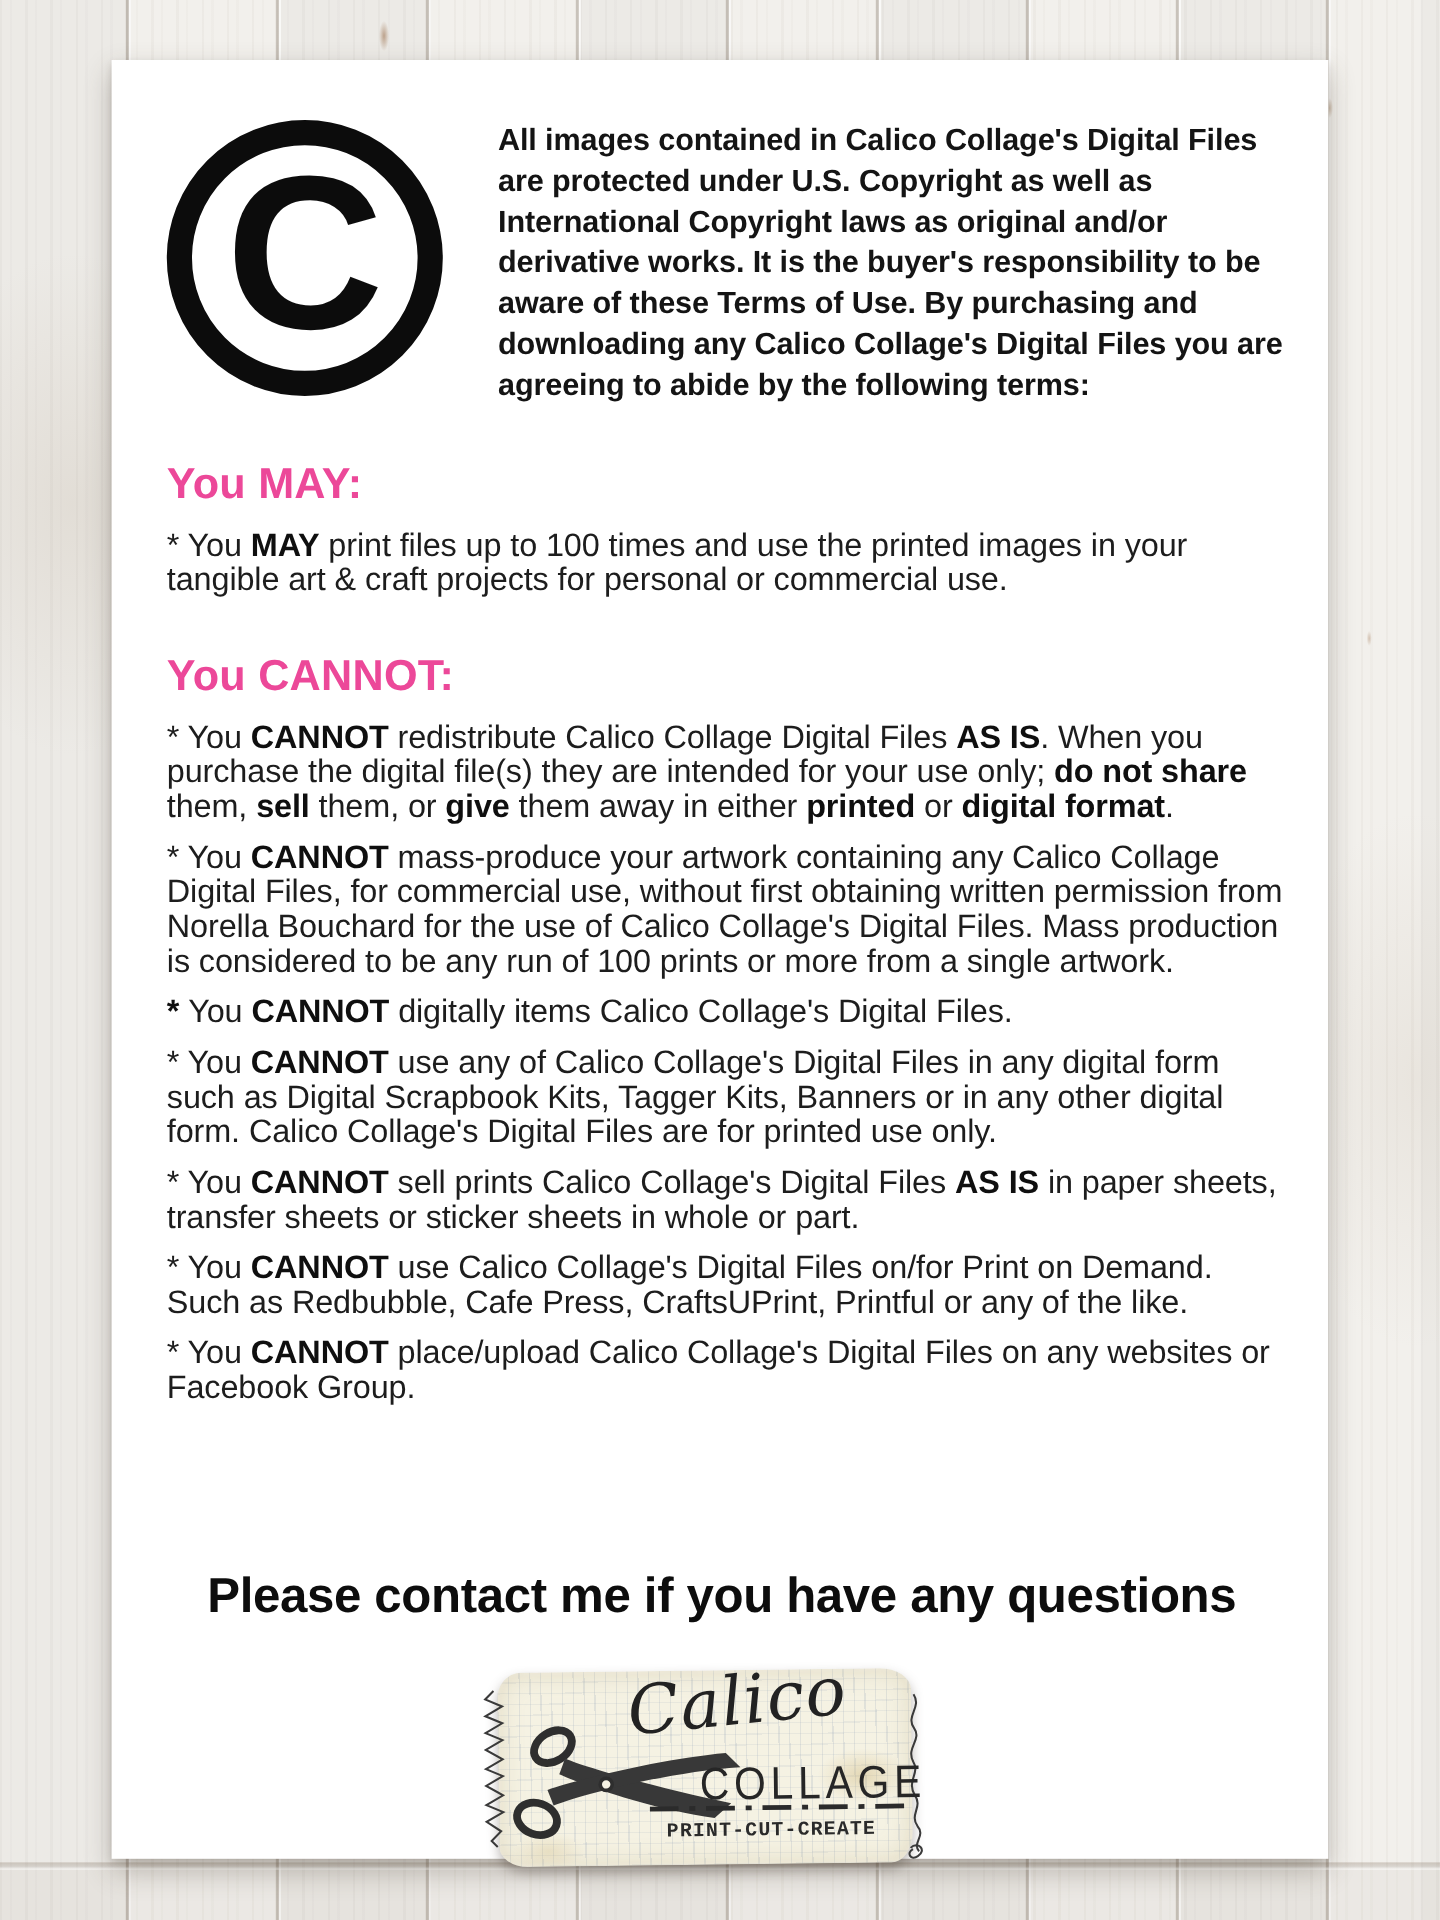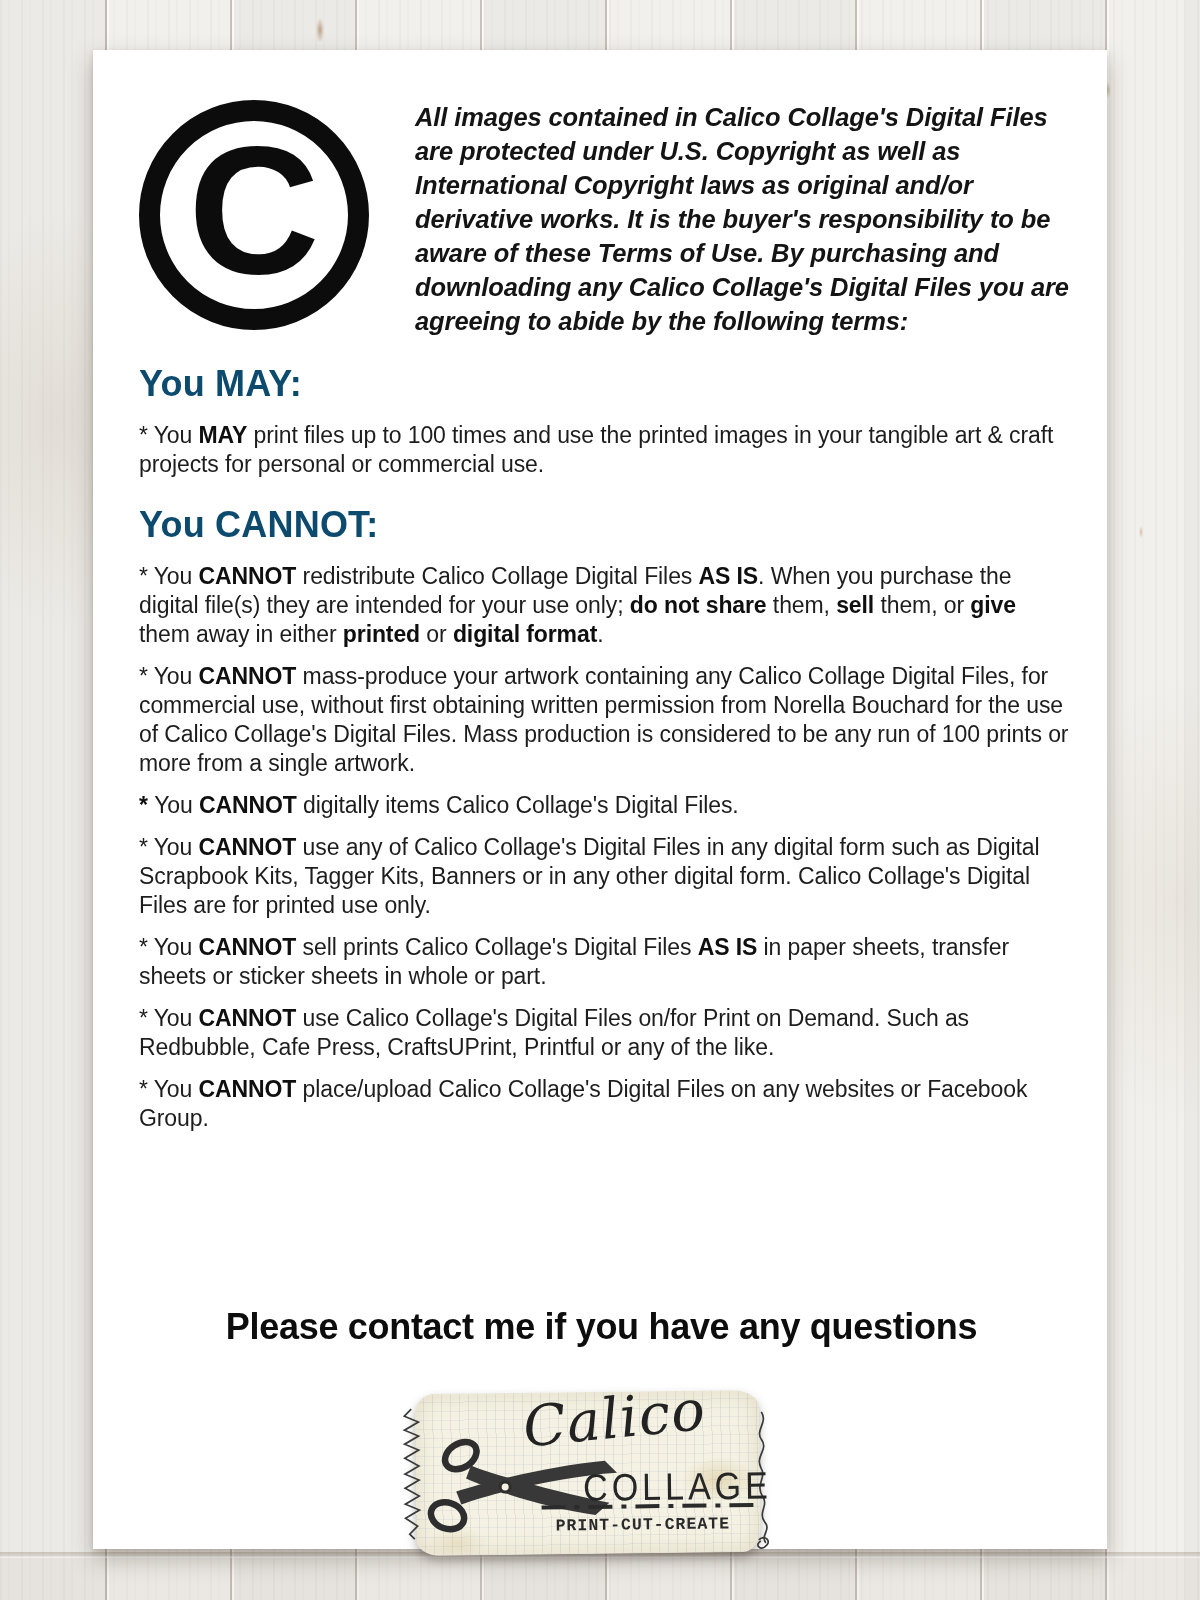--- a/index.html
+++ b/index.html
@@ -25,29 +25,29 @@
   .floor-strip{position:absolute;left:0;top:1558px;width:100%;height:42px;background:rgba(110,95,80,.05);}
 
   .paper{position:absolute;left:93px;top:50px;width:1014px;height:1499px;background:#ffffff;
     box-shadow:0 10px 22px rgba(70,58,45,.30),0 3px 6px rgba(70,58,45,.18);}
   .content{position:absolute;left:0;top:0;right:0;bottom:0;padding:48px 38px 0 46px;box-sizing:border-box;}
 
   .header{display:flex;gap:46px;align-items:flex-start;}
   .cmark{flex:0 0 auto;width:188px;height:188px;border:21px solid #0c0c0c;border-radius:50%;
     display:flex;align-items:center;justify-content:center;margin-top:2px;}
   .cmark span{font-size:182px;font-weight:bold;line-height:1;color:#0c0c0c;margin-top:-10px;}
-  .intro{width:658px;font-weight:bold;font-size:25.5px;line-height:34px;color:#141414;margin-top:2px;letter-spacing:-0.1px;font-style:italic;}
+  .intro{width:658px;font-weight:bold;font-size:25.5px;line-height:34px;color:#141414;margin-top:2px;letter-spacing:-0.1px;}
 
-  .sec-heading{font-size:36px;font-weight:bold;color:#0c4a6e;margin:25px 0 16px;letter-spacing:.2px;}
+  .sec-heading{font-size:36px;font-weight:bold;color:#ec4899;margin:44px 0 16px;letter-spacing:.2px;}
   .items{}
-  .item{font-size:23px;line-height:29px;color:#1d1d1d;margin:0 0 13px;max-width:932px;letter-spacing:-0.1px;}
+  .item{font-size:27px;line-height:29px;color:#1d1d1d;margin:0 0 13px;max-width:932px;letter-spacing:-0.1px;}
   .item b{color:#0f0f0f;}
 
   .contact{position:absolute;left:46px;top:1256px;width:925px;text-align:center;
-    font-size:36px;font-weight:bold;color:#0d0d0d;letter-spacing:-0.3px;}
+    font-size:41px;font-weight:bold;color:#0d0d0d;letter-spacing:-0.3px;}
 
   .tag{position:absolute;left:322px;top:1342px;width:345px;height:162px;transform:rotate(-.7deg);
     background-color:#f5f2e3;
     background-image:
       radial-gradient(50px 30px at 88% 55%, rgba(196,168,98,.35), transparent 75%),
       radial-gradient(40px 22px at 12% 92%, rgba(196,168,98,.22), transparent 75%),
       repeating-linear-gradient(90deg, rgba(150,165,185,.22) 0 1px, transparent 1px 9px),
       repeating-linear-gradient(0deg, rgba(150,165,185,.14) 0 1px, transparent 1px 9px);
     border-radius:20px 26px 18px 24px / 22px 18px 26px 18px;
     box-shadow:0 5px 10px rgba(60,50,40,.35), inset 0 0 22px rgba(170,150,100,.28), inset 0 0 4px rgba(255,255,255,.6);}

